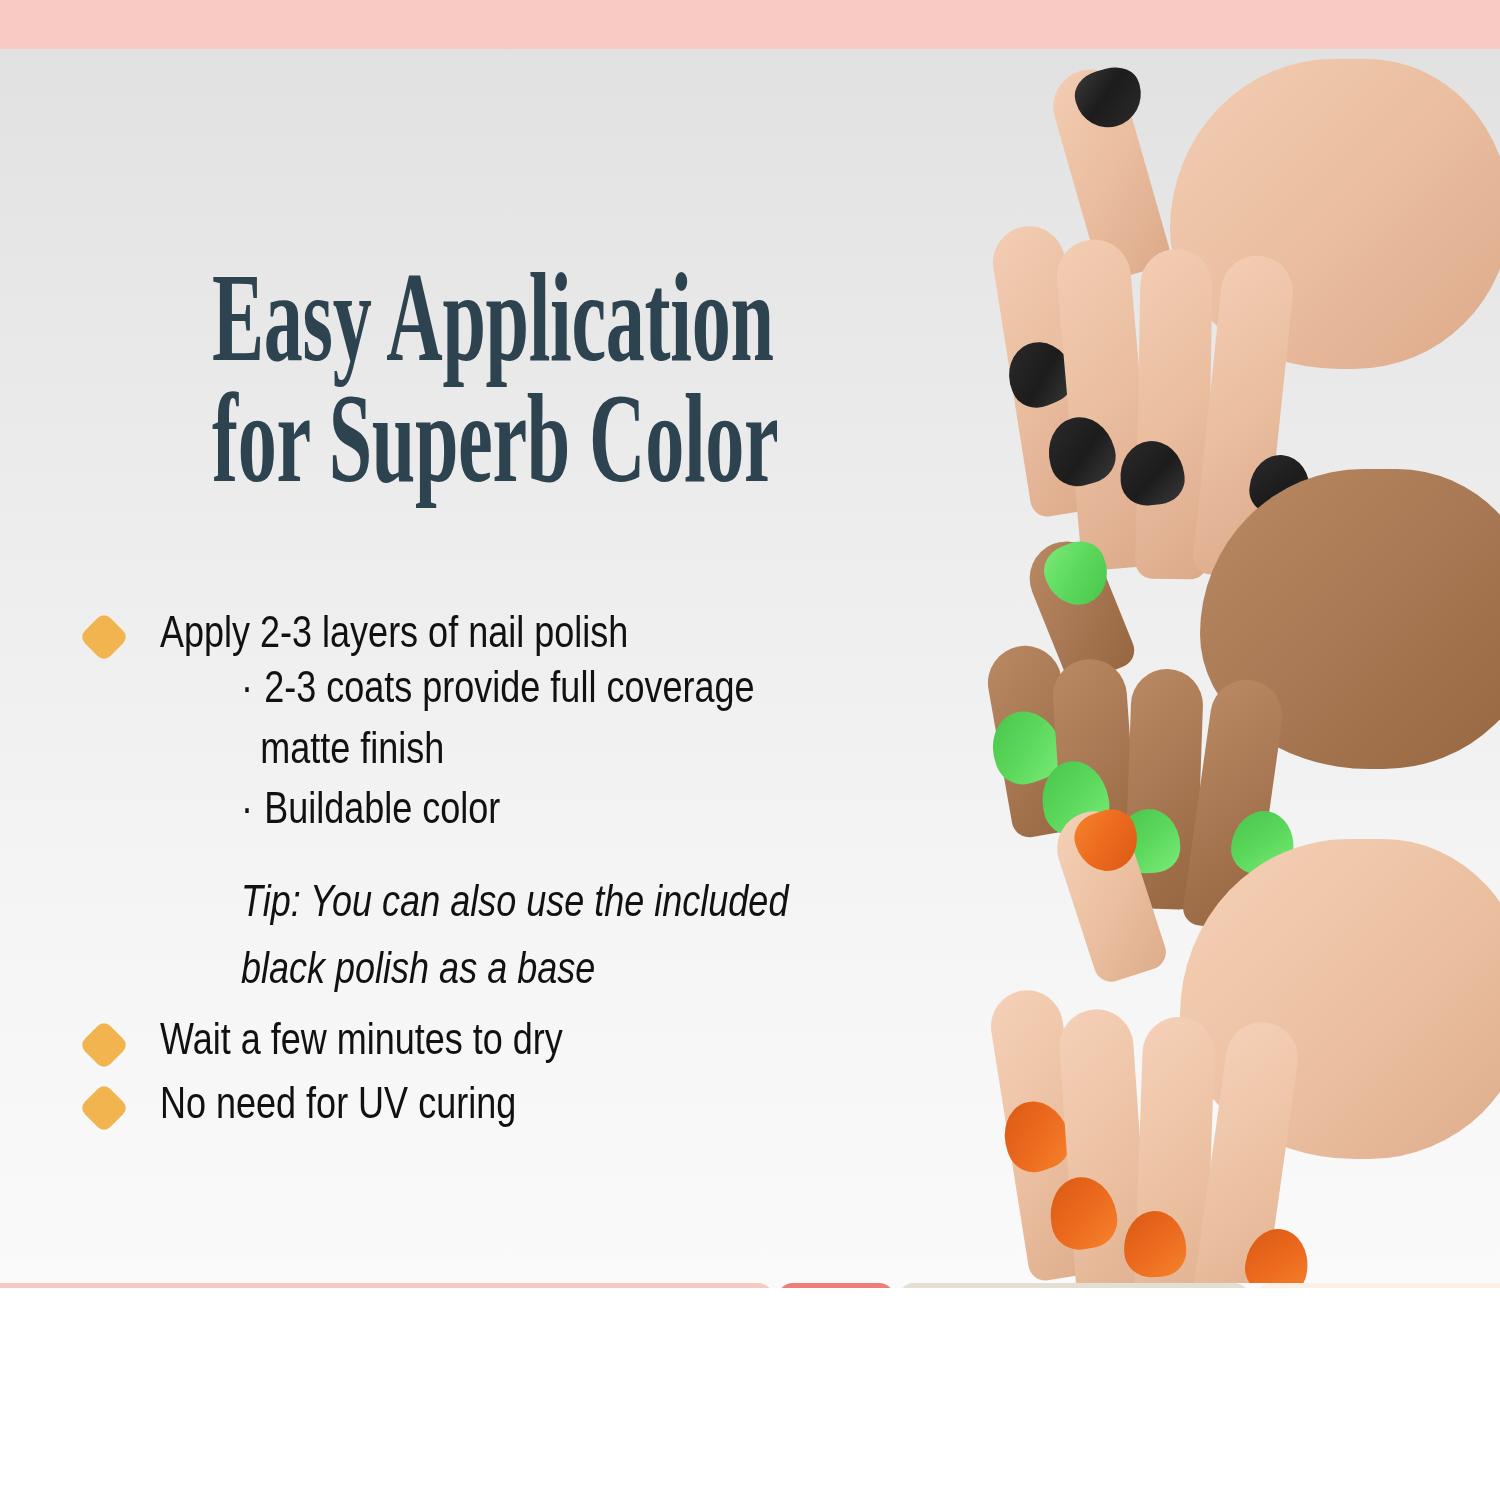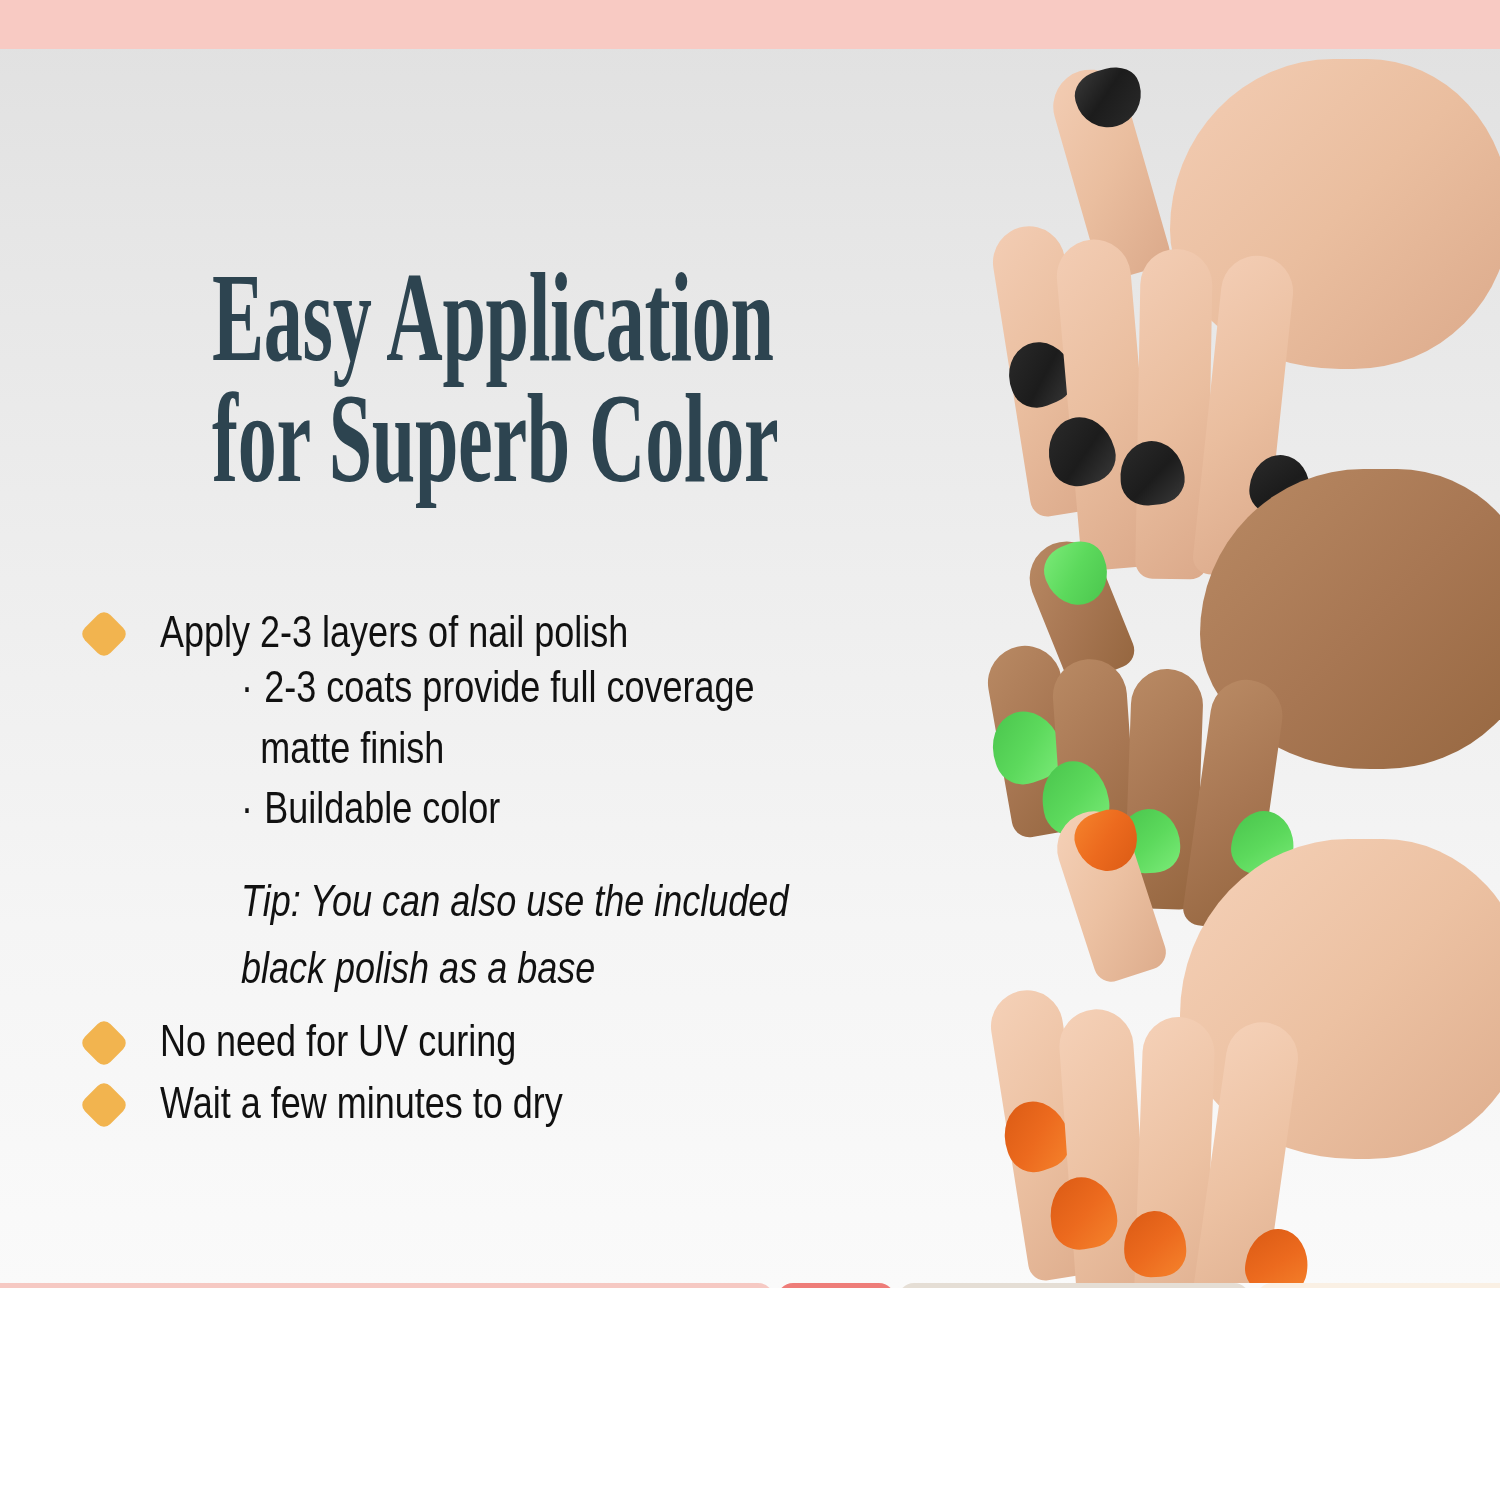--- a/index.html
+++ b/index.html
@@ -49,21 +49,21 @@
     position: absolute;
     left: 86px;
     top: 608px;
     width: 900px;
     color: #141414;
     font-size: 44px;
     line-height: 1.0;
   }
   .b-row {
     display: flex;
-    align-items: flex-start;
+    align-items: flex-end;
     margin-bottom: 6px;
   }
   .diamond {
     flex: 0 0 auto;
     width: 36px;
     height: 36px;
     background: #f2b44f;
     border-radius: 9px;
     transform: rotate(45deg);
     margin-top: 8px;
@@ -207,28 +207,28 @@
       <span class="line"><span class="dot">·</span><span>2-3 coats provide full coverage</span></span>
       <span class="line cont">matte finish</span>
       <span class="line"><span class="dot">·</span><span>Buildable color</span></span>
     </div>
 
     <div class="tip">
       <span class="line">Tip: You can also use the included</span>
       <span class="line">black polish as a base</span>
     </div>
 
+    <div class="b-row" style="margin-top:14px">
+      <span class="diamond"></span>
+      <span class="b-text">Wait a few minutes to dry</span>
+    </div>
+
     <div class="b-row" style="margin-top:16px">
       <span class="diamond"></span>
       <span class="b-text">No need for UV curing</span>
-    </div>
-
-    <div class="b-row" style="margin-top:14px">
-      <span class="diamond"></span>
-      <span class="b-text">Wait a few minutes to dry</span>
     </div>
 
   </div>
 
   <div class="photo">
 
     <div class="hand h1">
       <div class="palm" style="left:190px; top:10px; width:340px; height:310px;"></div>
       <div class="finger" style="left:92px; top:18px; width:74px; height:210px; transform:rotate(-16deg); border-radius:40px 40px 18px 18px;"></div>
       <div class="nail" style="left:96px; top:20px; width:66px; height:58px; transform:rotate(-16deg);"></div>

